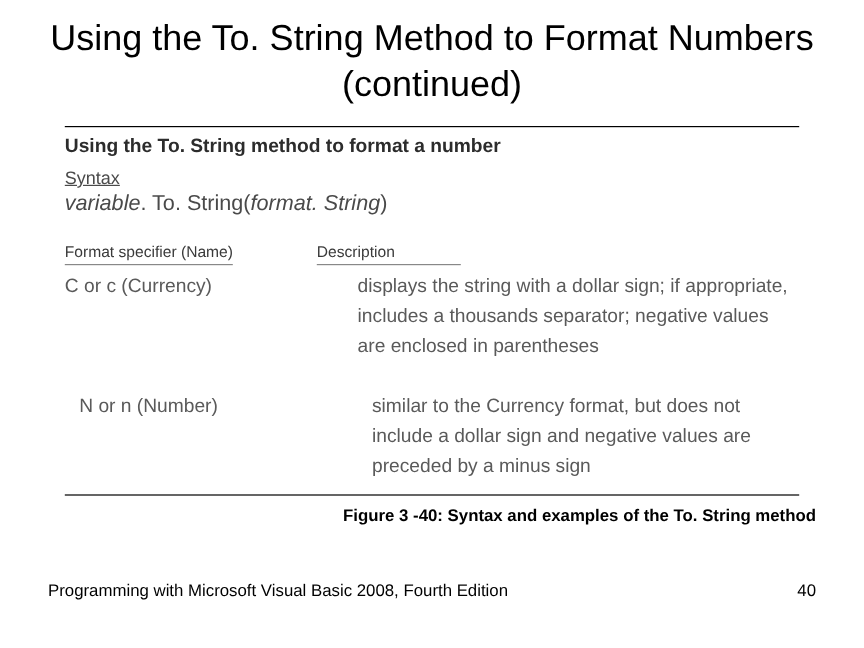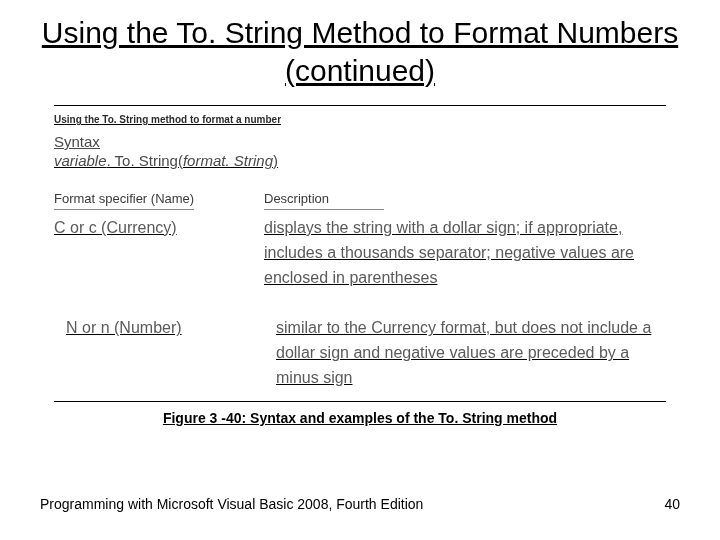--- a/index.html
+++ b/index.html
@@ -9,53 +9,52 @@
     height: 540px;
     background: #fff;
     font-family: Arial, Helvetica, sans-serif;
     color: #000;
   }
   .slide {
     position: relative;
     width: 720px;
     height: 540px;
     box-sizing: border-box;
-    text-decoration: underline;
   }
   .title {
     font-size: 30px;
     text-align: center;
     padding: 14px 40px 10px 40px;
     line-height: 1.25;
   }
   .content {
     margin: 0 54px;
   }
   .hr-top {
     border: none;
     border-top: 1.5px solid #000;
     margin: 6px 0 8px 0;
   }
   .section-title {
     font-family: Arial, Helvetica, sans-serif;
     font-weight: bold;
-    font-size: 10px;
+    font-size: 16px;
     color: #2c2c2c;
     margin: 0 0 8px 0;
   }
   .subhead {
     font-family: Arial, Helvetica, sans-serif;
     font-size: 15px;
     color: #4a4a4a;
     text-decoration: underline;
     margin-bottom: 2px;
   }
   .syntax-line {
     font-family: Arial, Helvetica, sans-serif;
-    font-size: 15px;
+    font-size: 18px;
     color: #4a4a4a;
     margin-bottom: 22px;
   }
   .syntax-line .ital { font-style: italic; }
   .table {
     display: flex;
     font-size: 13px;
     color: #4a4a4a;
   }
   .col-left {
@@ -70,42 +69,43 @@
     color: #3a3a3a;
     border-bottom: 1px solid #888;
     padding-bottom: 3px;
     margin-bottom: 6px;
     display: inline-block;
     min-width: 120px;
   }
   .row {
     display: flex;
     margin-bottom: 26px;
+    gap: 34px;
   }
   .row .col-left, .row .col-right {
     font-family: Arial, Helvetica, sans-serif;
     line-height: 1.55;
     color: #5a5a5a;
   }
   .hr-bottom {
     border: none;
     border-top: 1.5px solid #000;
     margin: 0 0 8px 0;
   }
   .caption {
     font-family: Arial, Helvetica, sans-serif;
     font-weight: bold;
     font-size: 14px;
-    text-align: center;
+    text-align: right;
     margin: 4px 40px 0 40px;
     color: #000;
   }
   .footer {
     position: absolute;
-    bottom: 28px;
+    bottom: 40px;
     left: 40px;
     right: 40px;
     display: flex;
     justify-content: space-between;
     font-family: Arial, Helvetica, sans-serif;
     font-size: 14px;
     color: #000;
   }
 </style>
 </head>

